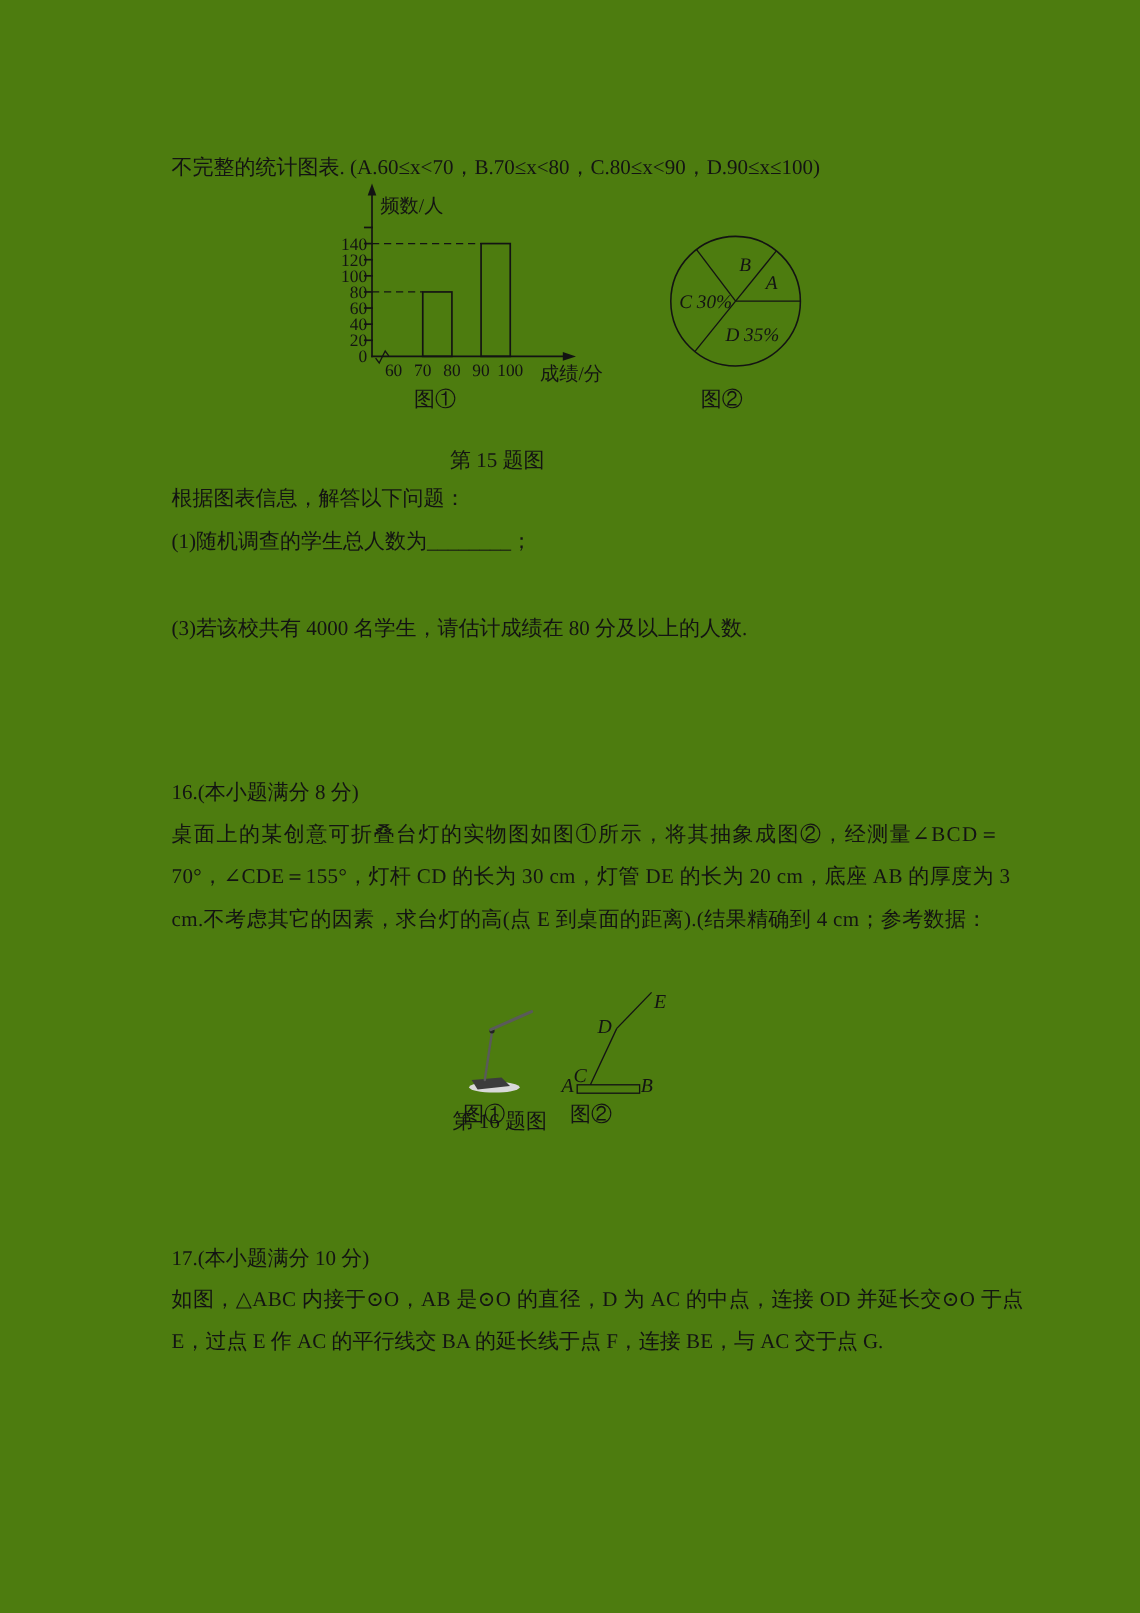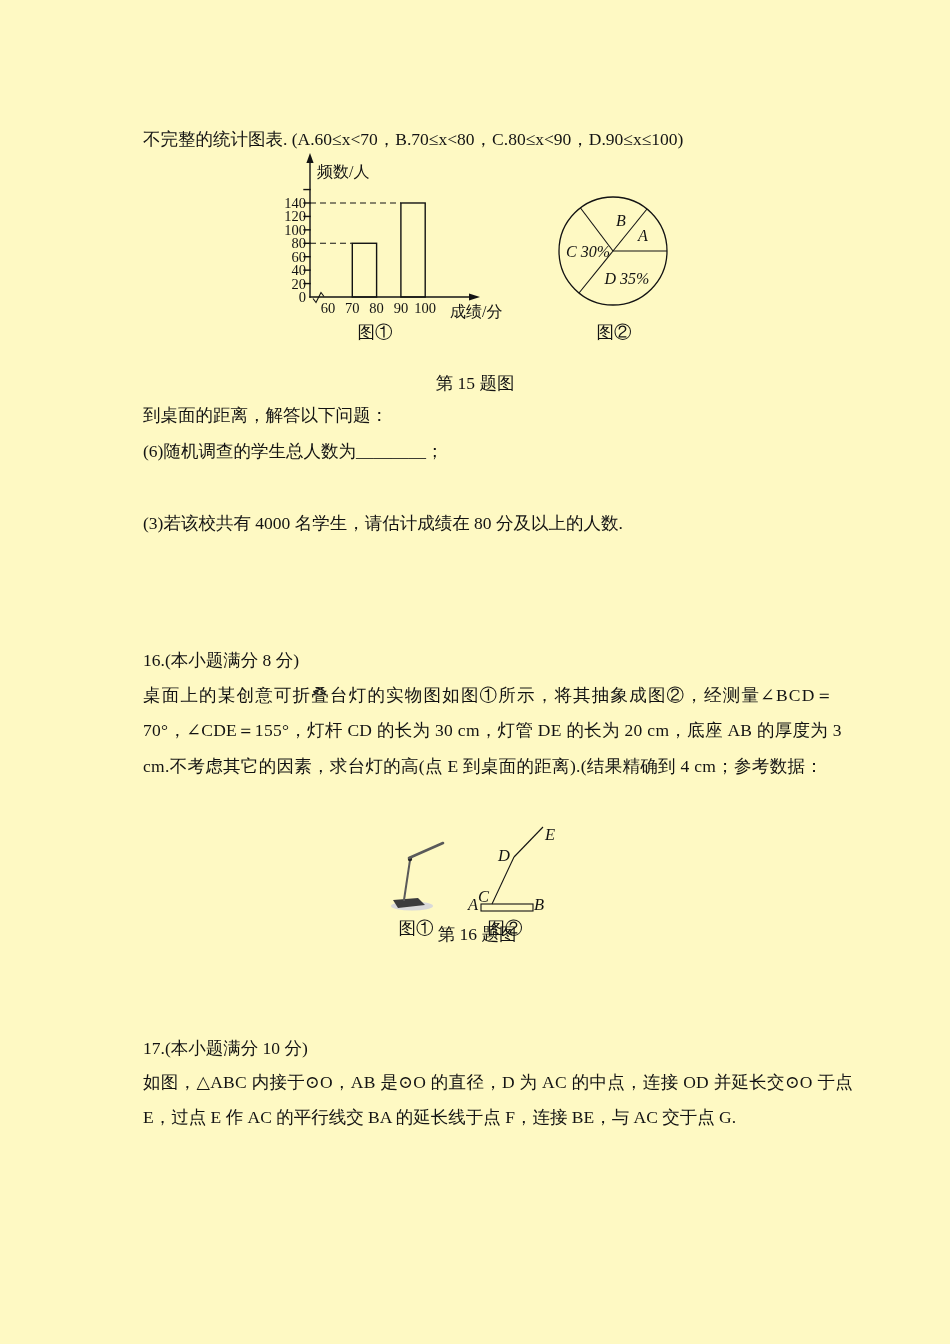--- a/index.html
+++ b/index.html
@@ -1,22 +1,22 @@
 <!DOCTYPE html>
 <html><head>
 <meta charset="utf-8">
 <style>
   *{margin:0;padding:0;box-sizing:border-box}
   html,body{width:950px;height:1344px}
   body{background:#ffffff;color:#131313;font-family:"Liberation Serif","DejaVu Serif",serif}
-  .page{position:relative;width:950px;height:1344px;background:#fef9c3;overflow:hidden}
+  .page{position:relative;width:950px;height:1344px;background:#4d7c0f;overflow:hidden}
   .bline{position:absolute;left:143px;width:672px;font-size:17.5px;line-height:23px;white-space:nowrap}
   .sp1{letter-spacing:1.2px}
   .sp2{letter-spacing:0.3px}
-  .cap{position:absolute;font-size:17.5px;text-align:center;white-space:nowrap}
+  .cap{position:absolute;font-size:17.5px;white-space:nowrap}
   svg{position:absolute;overflow:visible}
   .ax{stroke:#131313;stroke-width:1.4;fill:none;stroke-linecap:square}
   .arrow{fill:#131313;stroke:none}
   .bar{fill:none;stroke:#131313;stroke-width:1.4}
   .dash{stroke:#131313;stroke-width:1.1;stroke-dasharray:6 4;fill:none}
   .tick{font-size:14.5px;fill:#131313;font-family:"Liberation Serif","DejaVu Serif",serif}
   .clab{font-size:16px;fill:#131313}
   .pielab{font-size:16px;font-style:italic;fill:#131313}
   .dlab{font-size:16.5px;font-style:italic;fill:#131313}
   .thin{stroke:#131313;stroke-width:1.1;fill:none}
@@ -75,22 +75,22 @@
     <line class="thin" x1="58" y1="58" x2="24" y2="100"></line>
     <text class="pielab" x="66" y="33" text-anchor="middle">B</text>
     <text class="pielab" x="88" y="48" text-anchor="middle">A</text>
     <text class="pielab" x="33" y="64" text-anchor="middle">C 30%</text>
     <text class="pielab" x="72" y="91" text-anchor="middle">D 35%</text>
   </svg>
   <div class="cap" style="left:584px;top:320px;width:60px">图②</div>
 
   <div class="cap" style="left:375px;top:371px;width:200px">第 15 题图</div>
 
-  <div class="bline" style="top:404px">到桌面的距离，解答以下问题：</div>
-  <div class="bline" style="top:440px">(6)随机调查的学生总人数为________；</div>
+  <div class="bline" style="top:404px">根据图表信息，解答以下问题：</div>
+  <div class="bline" style="top:440px">(1)随机调查的学生总人数为________；</div>
   <div class="bline" style="top:512px">(3)若该校共有 4000 名学生，请估计成绩在 80 分及以上的人数.</div>
 
   <div class="bline" style="top:649px">16.(本小题满分 8 分)</div>
   <div class="bline sp1" style="top:684px">桌面上的某创意可折叠台灯的实物图如图①所示，将其抽象成图②，经测量∠BCD＝</div>
   <div class="bline sp2" style="top:719px">70°，∠CDE＝155°，灯杆 CD 的长为 30 cm，灯管 DE 的长为 20 cm，底座 AB 的厚度为 3</div>
   <div class="bline sp2" style="top:755px">cm.不考虑其它的因素，求台灯的高(点 E 到桌面的距离).(结果精确到 4 cm；参考数据：</div>
 
   <svg style="left:385px;top:828px" width="80" height="95">
     <ellipse cx="27" cy="78" rx="21" ry="4.5" fill="#d9d9d9"></ellipse>
     <polygon points="8,72 33,70 40,77 13,80" fill="#3c3c3c"></polygon>

